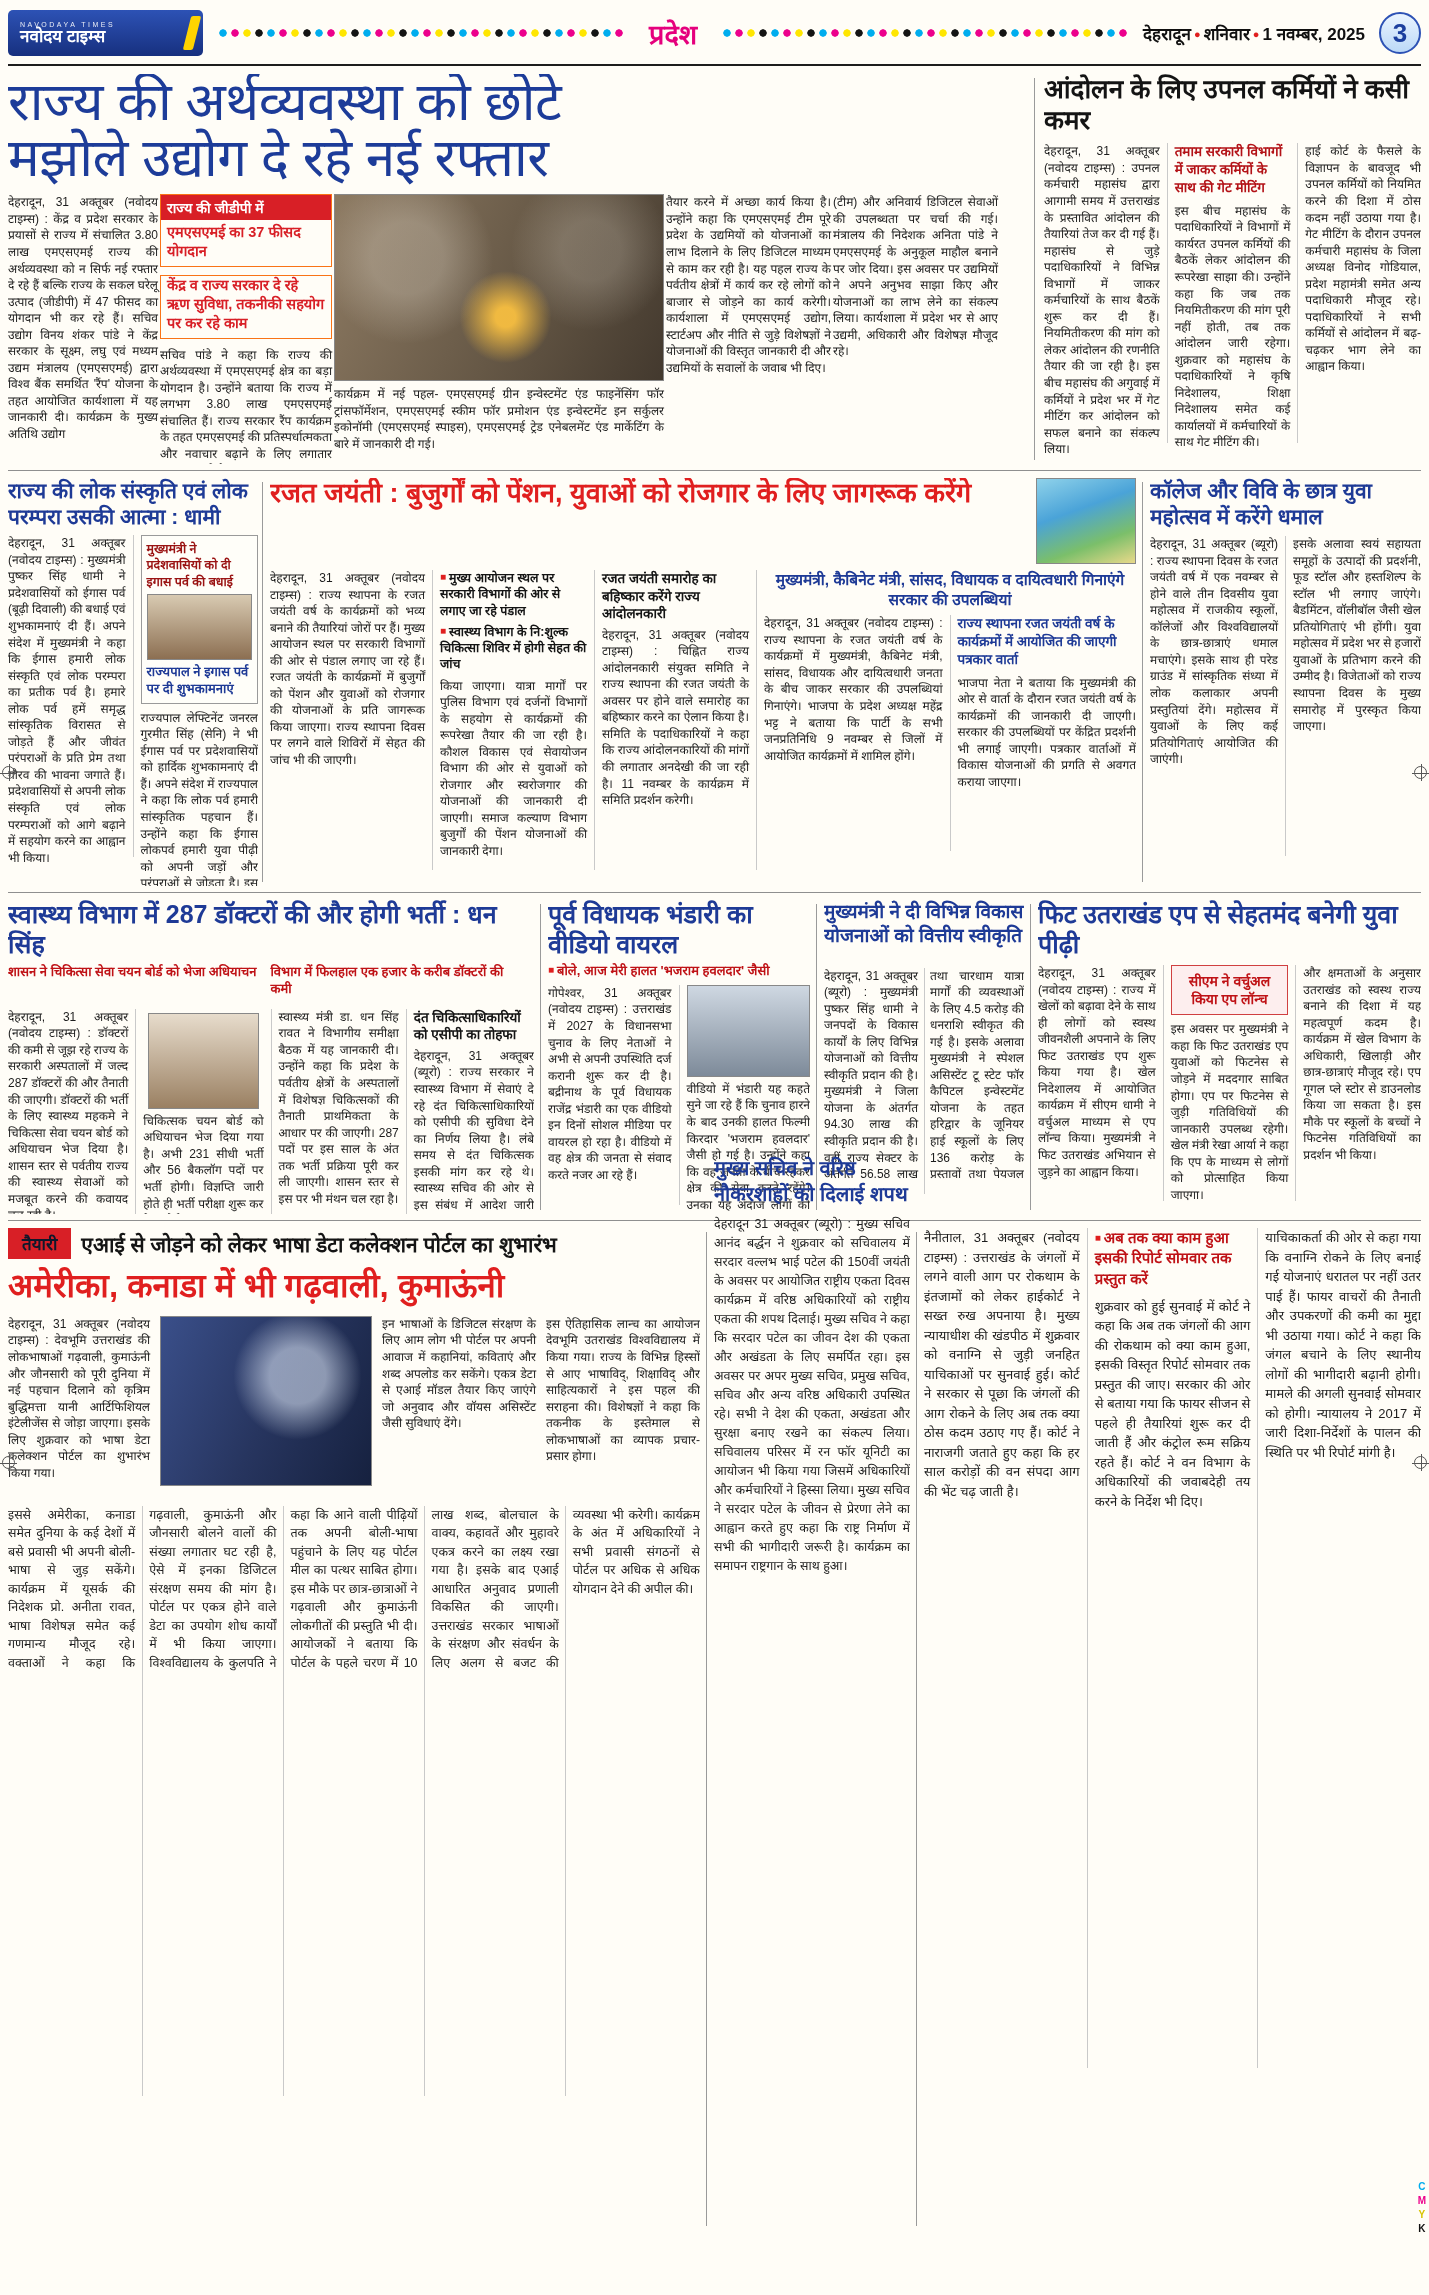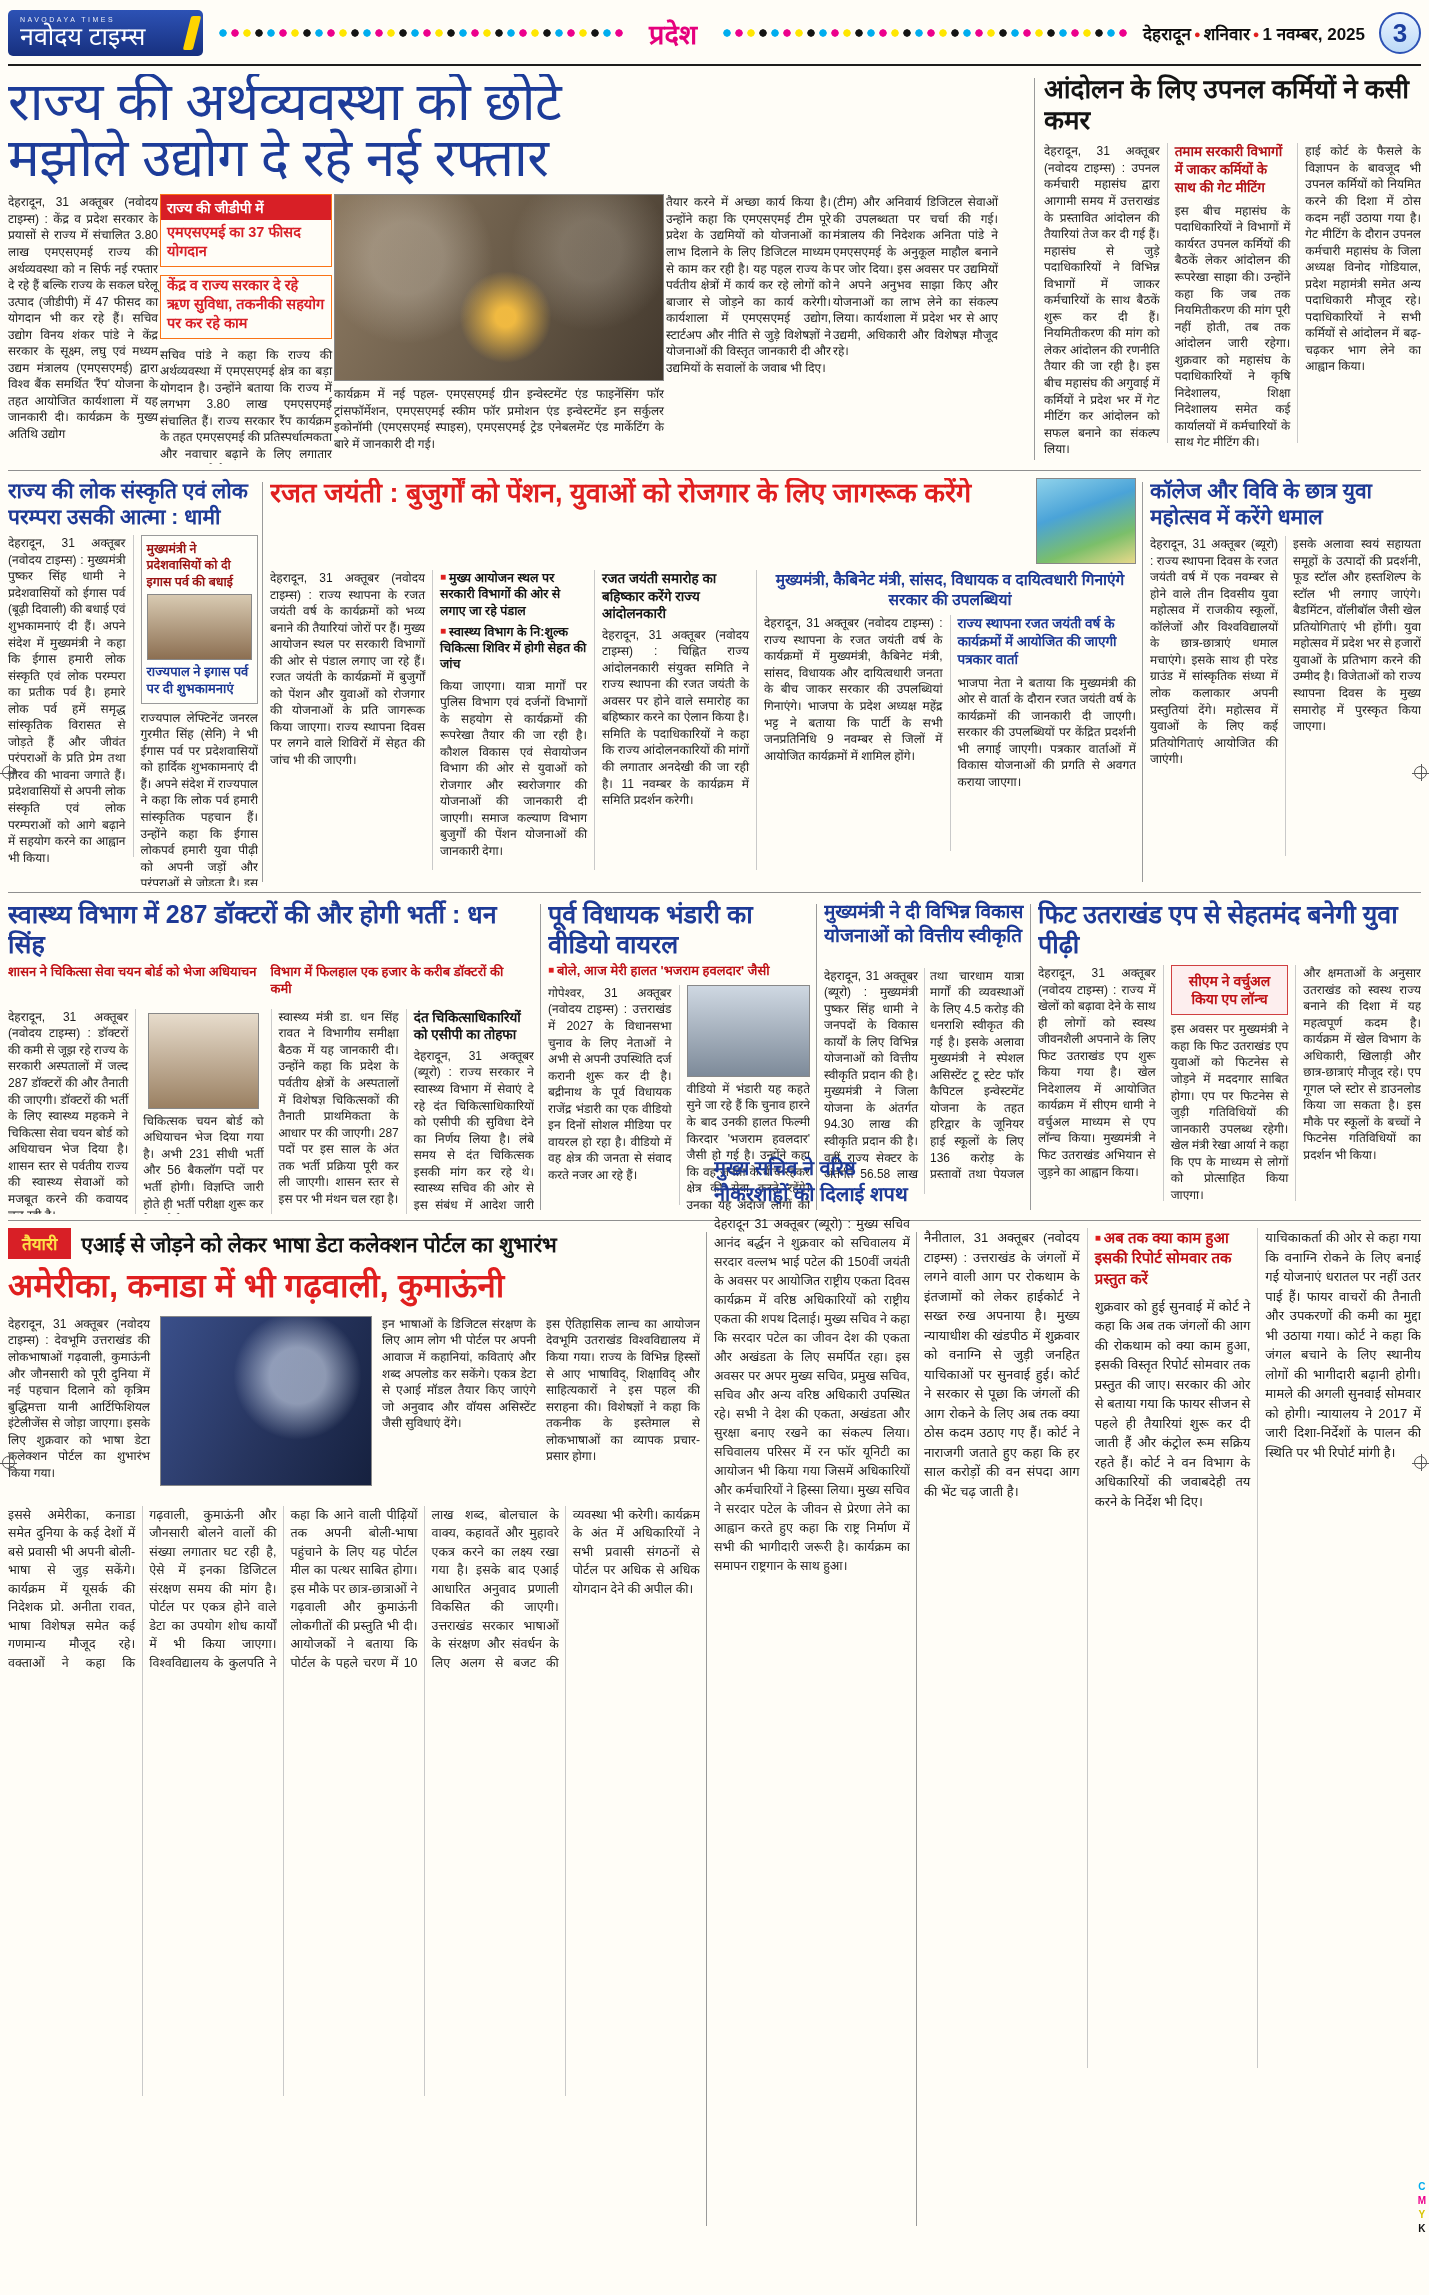--- a/index.html
+++ b/index.html
@@ -3,21 +3,21 @@
 <meta charset="utf-8">
 <style>
   *{box-sizing:border-box;margin:0;padding:0}
   body{background:#d9d9d9;font-family:"Liberation Sans","DejaVu Sans",sans-serif}
   .page{position:relative;width:1429px;height:2295px;margin:0 auto;background:#fffdf7;color:#161616;overflow:hidden}
 
   
   .masthead{position:absolute;left:8px;top:6px;width:1413px;height:54px;display:flex;align-items:center;gap:14px}
   .logo{position:relative;width:195px;height:46px;background:linear-gradient(180deg,#2d52b5,#17307f);border-radius:5px;color:#fff;display:flex;flex-direction:column;justify-content:center;padding-left:12px;flex:0 0 auto}
   .logo small{font-size:7px;letter-spacing:2.5px;opacity:.9}
-  .logo .big{font-size:25px;font-weight:normal;line-height:1.05}
+  .logo .big{font-size:17px;font-weight:bold;line-height:1.05}
   .logo::after{content:"";position:absolute;right:6px;top:6px;width:10px;height:34px;background:#ffd400;transform:skewX(-14deg);border-radius:2px}
   .dotstrip{height:12px;background-image:
      radial-gradient(circle at 6px 6px,#00adee 0 3.4px,transparent 4px),
      radial-gradient(circle at 6px 6px,#ec008c 0 3.4px,transparent 4px),
      radial-gradient(circle at 6px 6px,#ffe600 0 3.4px,transparent 4px),
      radial-gradient(circle at 6px 6px,#141414 0 3.4px,transparent 4px);
      background-size:48px 12px;background-position:0 0,12px 0,24px 0,36px 0;background-repeat:repeat-x}
   .mh{flex:1}
   .section-label{color:#e5007d;font-size:27px;font-weight:bold;padding:0 10px;flex:0 0 auto}
   .dateline{font-size:17px;font-weight:bold;color:#101010;white-space:nowrap;flex:0 0 auto}
@@ -113,21 +113,21 @@
 
   #fit{left:1038px;top:900px;width:383px;height:314px}
   #fit .headline{font-size:25px;line-height:1.18;margin-bottom:6px}
   #fit .cols{height:236px}
   #fit .col{flex:1}
   .fit-inset{border:1px solid #d04040;background:#fdeeee;color:#bf1216;font-weight:bold;font-size:14px;line-height:1.3;text-align:center;padding:6px 4px;margin-bottom:6px}
 
   
   #ai{left:8px;top:1228px;width:692px;height:1002px}
   .kicker-row{display:flex;align-items:center;gap:10px;margin-bottom:8px}
-  .kicker-tag{background:#d81f26;color:#fde047;font-weight:bold;font-size:17px;padding:4px 14px;flex:0 0 auto}
+  .kicker-tag{background:#d81f26;color:#0f172a;font-weight:bold;font-size:17px;padding:4px 14px;flex:0 0 auto}
   .kicker-text{font-size:21px;font-weight:bold;color:#141414}
   #ai .headline{font-size:33px;line-height:1.18;color:#e01f1f;font-weight:800;margin-bottom:10px}
   .ai-top{display:flex;gap:10px;height:182px;margin-bottom:8px}
   .ai-c1{flex:0 0 142px}
   .ai-photo{flex:0 0 212px;height:170px;background:
      radial-gradient(circle at 65% 35%,rgba(230,240,255,.55) 0 28px,transparent 64px),
      linear-gradient(115deg,#3a4f8a,#27355f 52%,#16213f)}
   .ai-c3,.ai-c4{flex:1}
   .ai-rest{columns:5;column-gap:14px;column-rule:1px solid #c9c9c9;height:590px}
 

